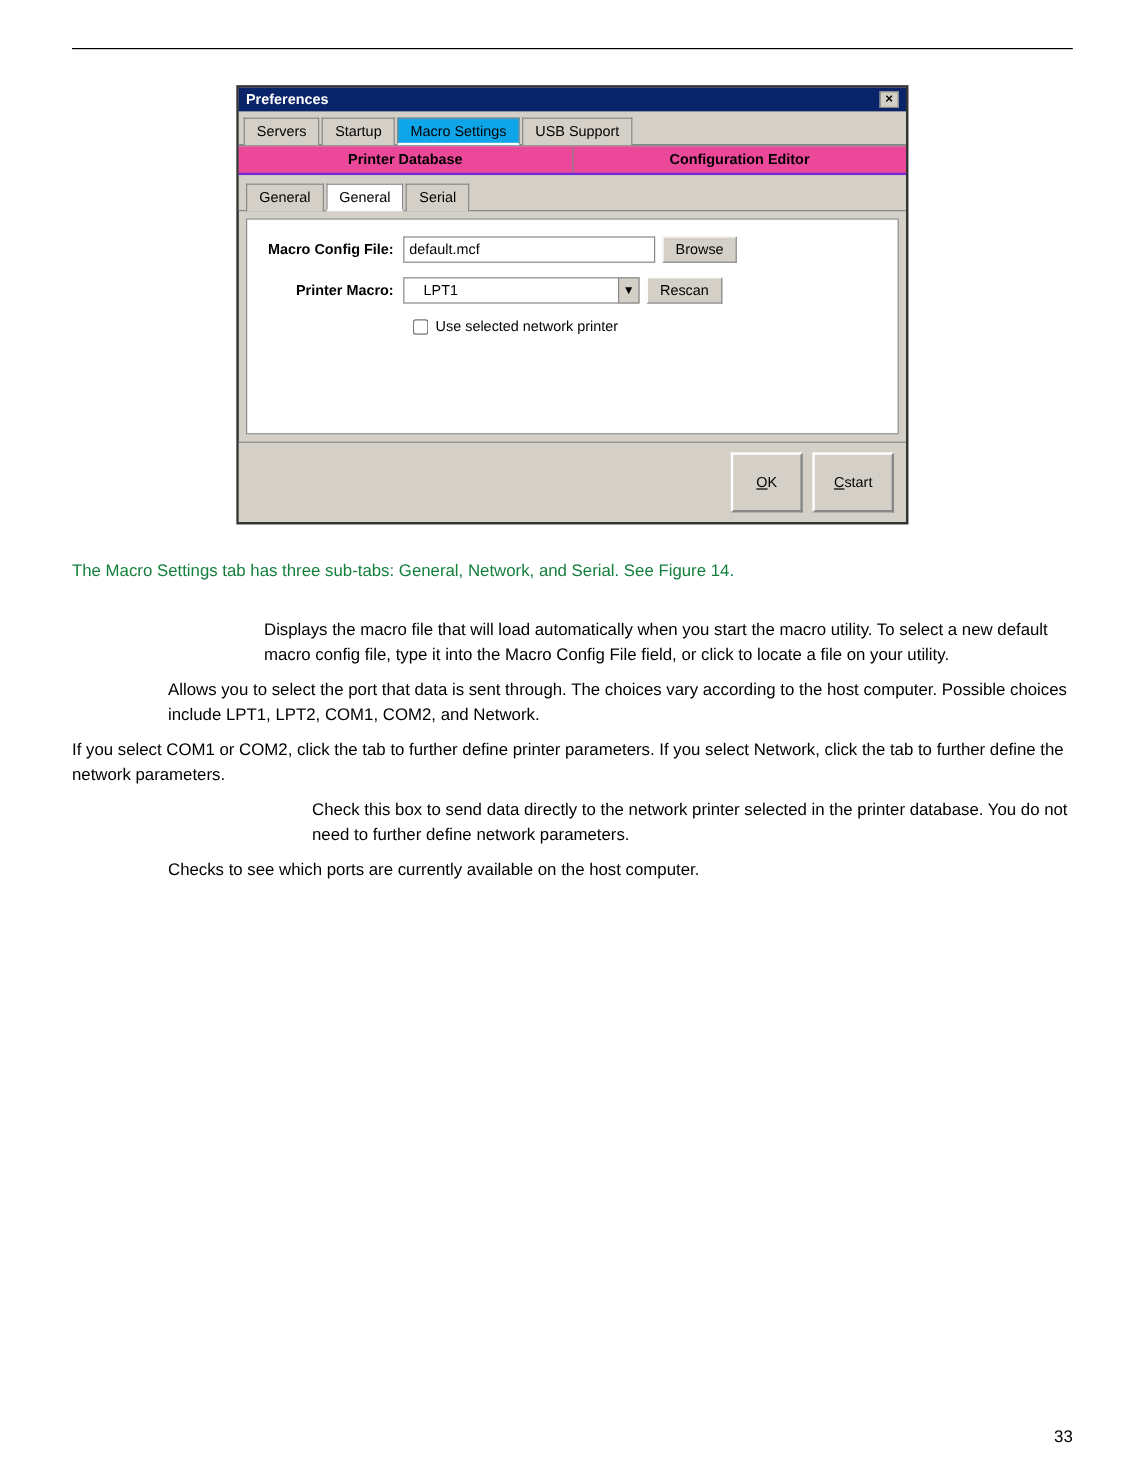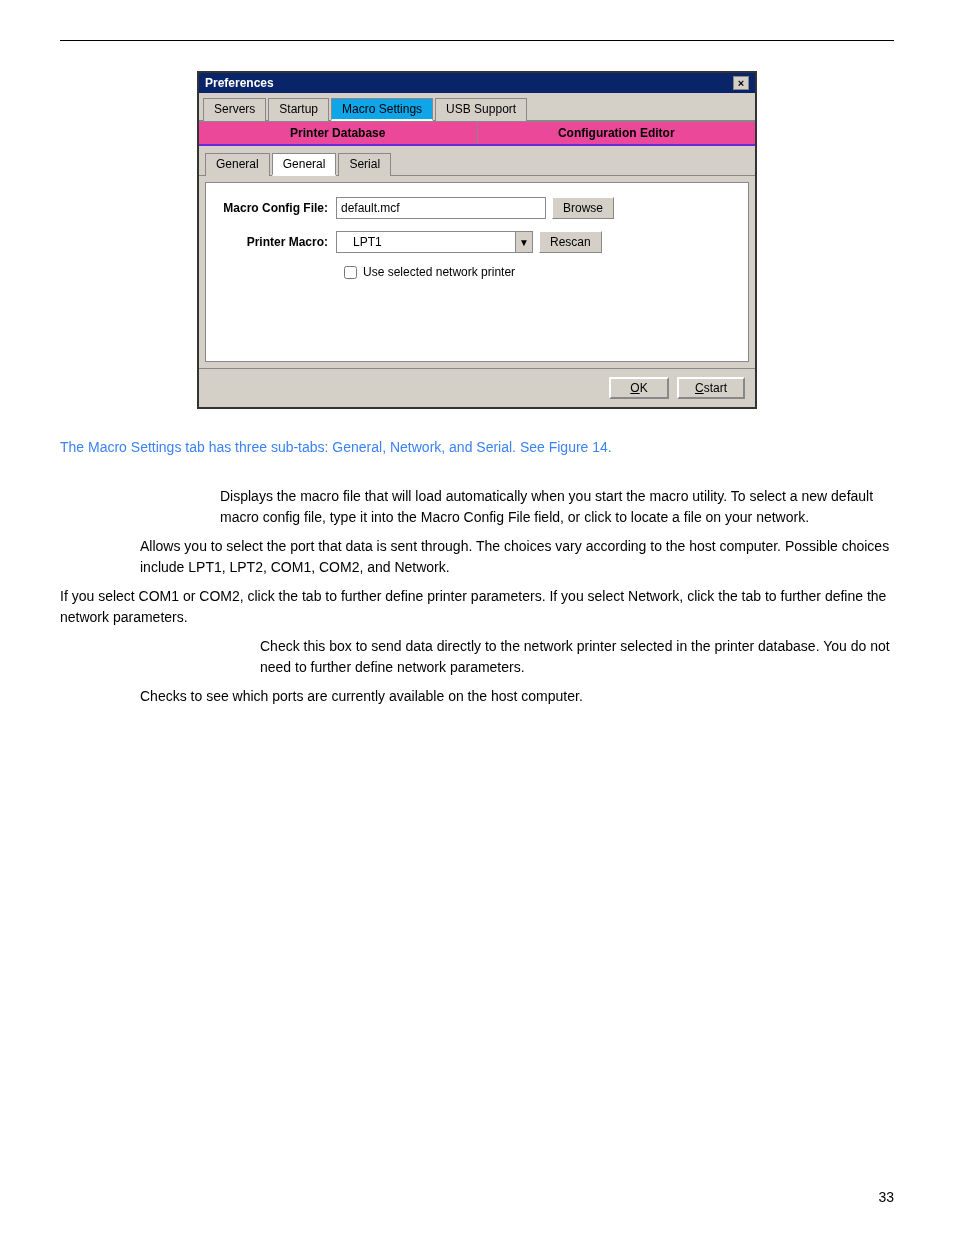--- a/index.html
+++ b/index.html
@@ -239,32 +239,32 @@
       background: #d4d0c8;
       border-top: 1px solid #888;
       gap: 8px;
     }
 
     .footer-btn {
       background: #d4d0c8;
       border: 2px solid #888;
       border-top-color: #fff;
       border-left-color: #fff;
-      padding: 2px 16px;
+      padding: 16px 16px;
       font-size: 12px;
       cursor: pointer;
       min-width: 60px;
       text-align: center;
     }
 
     
     .body-text {
       font-size: 14px;
       line-height: 1.5;
-      color: #3b82f6;
+      color: #15803d;
       margin-bottom: 10px;
     }
 
     .body-text p {
       margin-bottom: 8px;
     }
 
     .page-number {
       position: absolute;
       bottom: 30px;
@@ -340,21 +340,21 @@
     <p>The Macro Settings tab has three sub-tabs: General, Network, and Serial. See Figure 14.</p>
   </div>
 
   <div style="height:18px;"></div>
 
   <div style="display:flex; margin-bottom:8px;">
     <div style="width:160px; flex-shrink:0;"></div>
     <div style="font-size:14px; line-height:1.5;">
       <span>Displays the macro file that will load automatically when you start the macro utility. To select a new default macro config file, type it into the Macro Config File field, or click</span>
       <span> </span>
-      <span>to locate a file on your network.</span>
+      <span>to locate a file on your utility.</span>
     </div>
   </div>
 
   <div style="display:flex; margin-bottom:8px;">
     <div style="width:80px; flex-shrink:0;"></div>
     <div style="font-size:14px; line-height:1.5;">Allows you to select the port that data is sent through. The choices vary according to the host computer. Possible choices include LPT1, LPT2, COM1, COM2, and Network.</div>
   </div>
 
   <div style="font-size:14px; line-height:1.5; margin-bottom:8px;">
     <span>If you select COM1 or COM2, click the</span>

